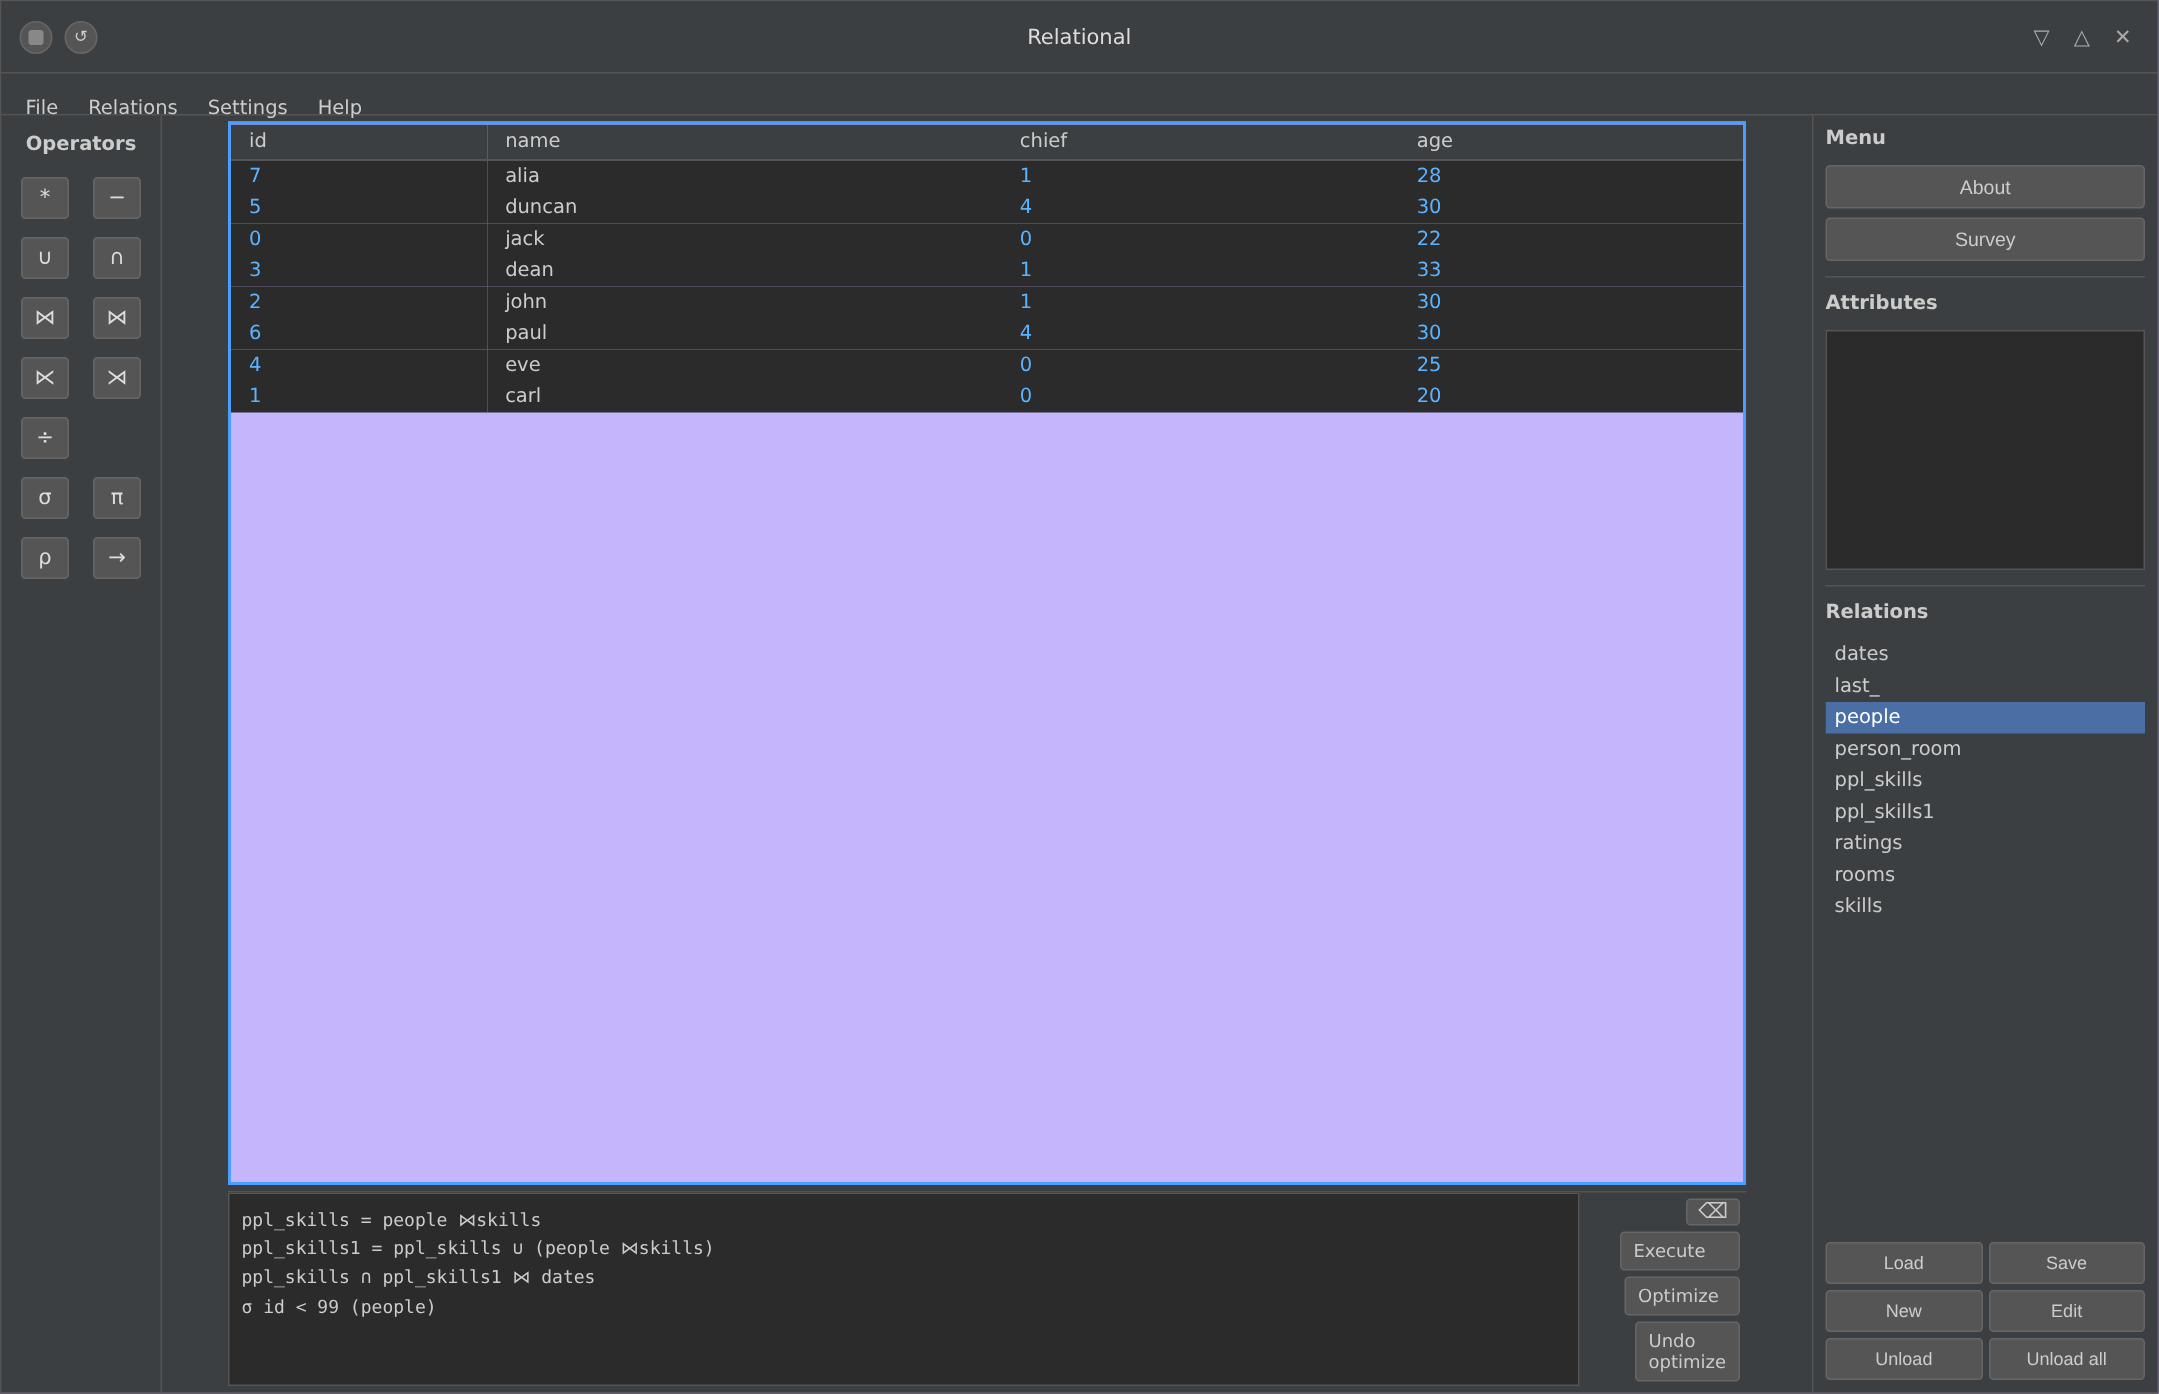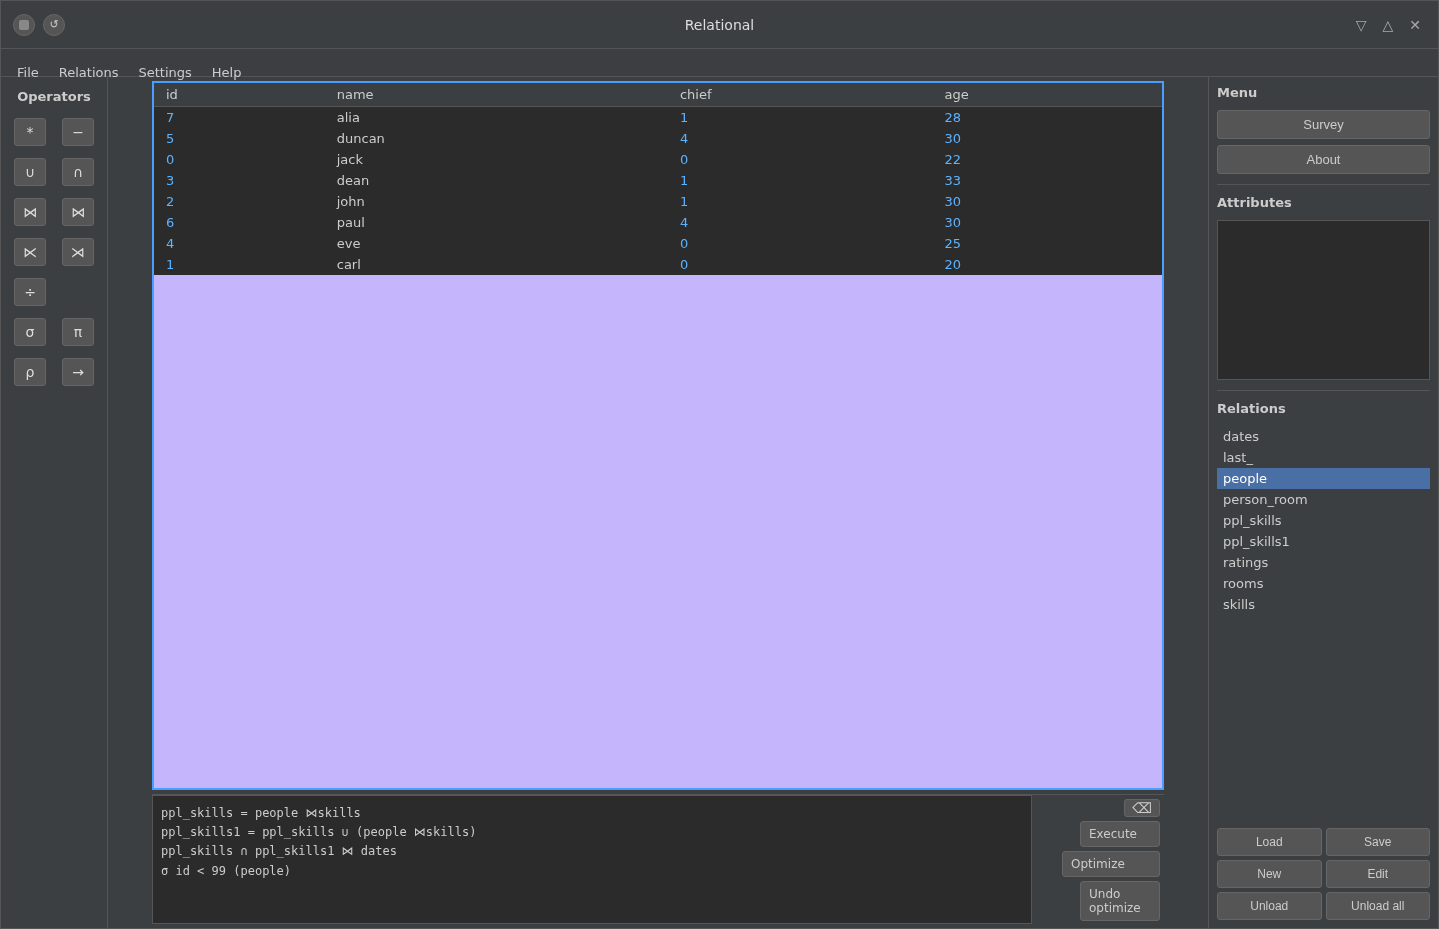--- a/index.html
+++ b/index.html
@@ -398,30 +398,30 @@
       <div class="query-area">
         <div style="flex:1; display:flex; flex-direction:column; gap:0;">
           <textarea class="query-text" id="query-textarea" style="">ppl_skills = people ⋈skills
 ppl_skills1 = ppl_skills ∪ (people ⋈skills)
 ppl_skills ∩ ppl_skills1 ⋈ dates
 σ id &lt; 99 (people)</textarea>
         </div>
         <div style="display:flex; flex-direction:column; gap:4px; padding:4px; align-items:flex-end;">
           <div class="clear-btn">⌫</div>
           <div class="query-btn" style="width:80px;">Execute</div>
-          <div class="query-btn" style="width:98px;margin-left:26px;">Optimize</div>
-          <div class="query-btn" style="width:80px;">Undo optimize</div>
+          <div class="query-btn" style="width:77px;margin-left:26px;">Optimize</div>
+          <div class="query-btn" style="width:70px;">Undo optimize</div>
         </div>
       </div>
     </div>
 
     <div class="right-panel">
       <div class="right-section-title">Menu</div>
+      <button class="right-btn">About</button>
       <button class="right-btn">Survey</button>
-      <button class="right-btn">About</button>
       <hr class="divider">
       <div class="right-section-title">Attributes</div>
       <div class="attributes-box"></div>
       <hr class="divider">
       <div class="right-section-title">Relations</div>
       <div class="relations-list" id="relations-list">
           <div class="relation-item">dates</div>
           <div class="relation-item">last_</div>
           <div class="relation-item selected">people</div>
           <div class="relation-item">person_room</div>

